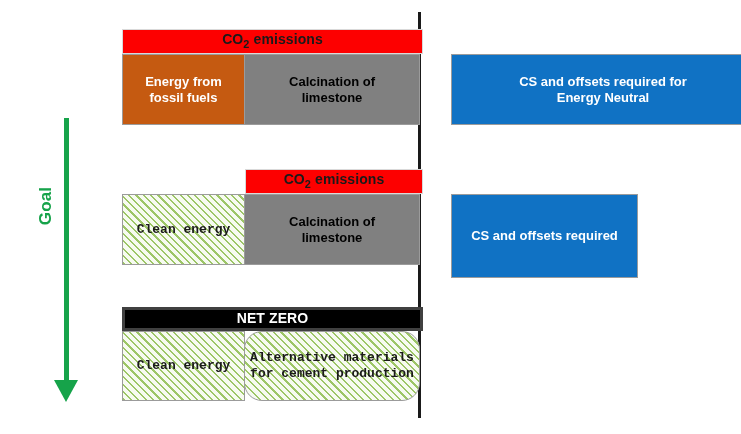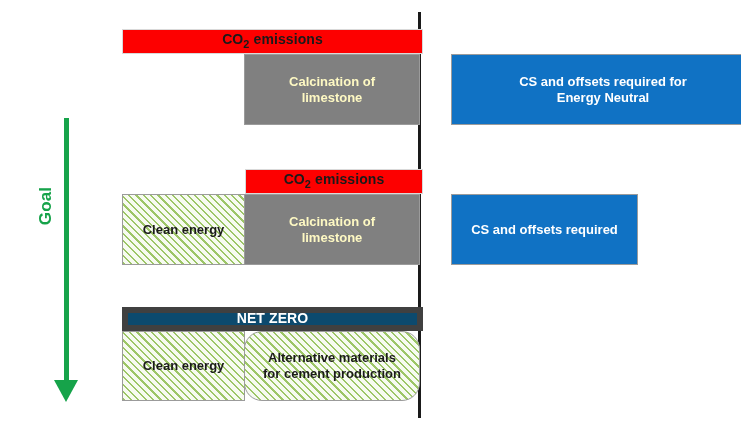--- a/index.html
+++ b/index.html
@@ -77,36 +77,36 @@
   .band {
     font-size: 14px;
     letter-spacing: 0.1px;
   }
   .band-red {
     background: #fd0000;
     color: #1a1a1a;
     border: 1px solid #d9d9d9;
   }
   .band-green {
-    background: #0c4a6e;
+    background: #000000;
     color: #ffffff;
-    border: 6px solid #404040;
+    border: 3px solid #404040;
   }
 
   .seg {
     font-size: 13px;
   }
   .seg-orange {
     background: #c55a11;
     color: #ffffff;
     border: 1px solid #9b9b9b;
   }
   .seg-gray {
     background: #808080;
-    color: #fef9c3;
+    color: #000000;
     border: 1px solid #9b9b9b;
     justify-content: center;
   }
   .seg-blue {
     background: #1072c4;
     color: #ffffff;
     border: 1px solid #9b9b9b;
     margin-left: 32px;
   }
   .seg-hatch {
@@ -116,20 +116,21 @@
     background-image: repeating-linear-gradient(
       45deg,
       #9dc667 0px,
       #9dc667 1.6px,
       #f7fbf1 1.6px,
       #f7fbf1 5.2px
     );
   }
   .seg-hatch .seg-text {
     position: relative;
+    font-family: Liberation Mono, monospace;
   }
   .seg-text {
     padding: 0 4px;
   }
   .sub {
     font-size: 0.78em;
     vertical-align: sub;
   }
 </style>
 </head>
@@ -140,20 +141,23 @@
   <div class="goal-arrow-shaft"></div>
   <div class="goal-arrow-head"></div>
   <div class="goal-label">Goal</div>
 
   <div class="divider-line"></div>
 
   <div class="block band band-red" style="left:122px; top:29px; width:301px; height:25px;">
     <span class="seg-text"><span>CO</span><span class="sub">2</span><span> emissions</span></span>
   </div>
 
+  <div class="block seg seg-orange" style="left:122px; top:54px; width:123px; height:71px;">
+    <span class="seg-text"><span>Energy from</span><br><span>fossil fuels</span></span>
+  </div>
 
   <div class="block seg seg-gray" style="left:244px; top:54px; width:176px; height:71px;">
     <span class="seg-text"><span>Calcination of</span><br><span>limestone</span></span>
   </div>
 
   <div class="block seg seg-blue" style="left:419px; top:54px; width:304px; height:71px;">
     <span class="seg-text"><span>CS and offsets required for</span><br><span>Energy Neutral</span></span>
   </div>
 
   <div class="block band band-red" style="left:245px; top:169px; width:178px; height:25px;">
@@ -161,21 +165,21 @@
   </div>
 
   <div class="block seg seg-hatch" style="left:122px; top:194px; width:123px; height:71px;">
     <span class="seg-text">Clean energy</span>
   </div>
 
   <div class="block seg seg-gray" style="left:244px; top:194px; width:176px; height:71px;">
     <span class="seg-text"><span>Calcination of</span><br><span>limestone</span></span>
   </div>
 
-  <div class="block seg seg-blue" style="left:419px; top:194px; width:187px; height:71px;">
+  <div class="block seg seg-blue" style="left:419px; top:194px; width:187px; height:84px;">
     <span class="seg-text"><span>CS and offsets required</span><br></span>
   </div>
 
   <div class="block band band-green" style="left:122px; top:307px; width:301px; height:24px;">
     <span class="seg-text">NET ZERO</span>
   </div>
 
   <div class="block seg seg-hatch" style="left:122px; top:331px; width:123px; height:70px;">
     <span class="seg-text">Clean energy</span>
   </div>

